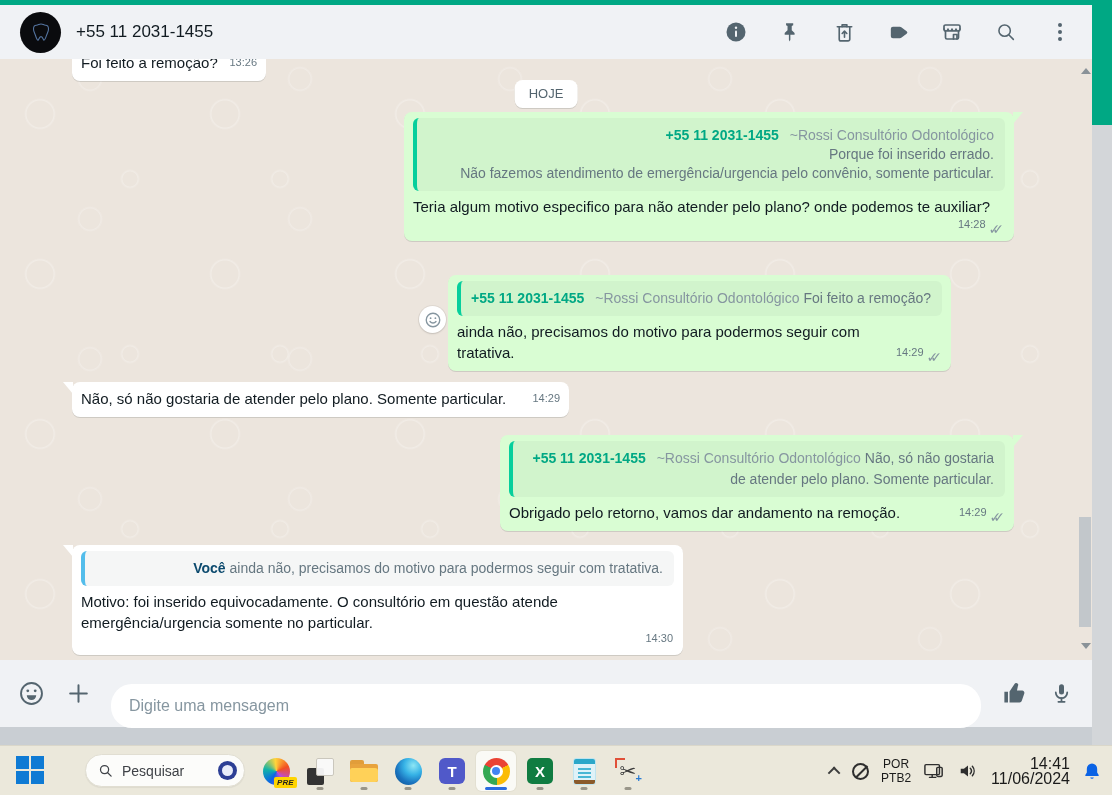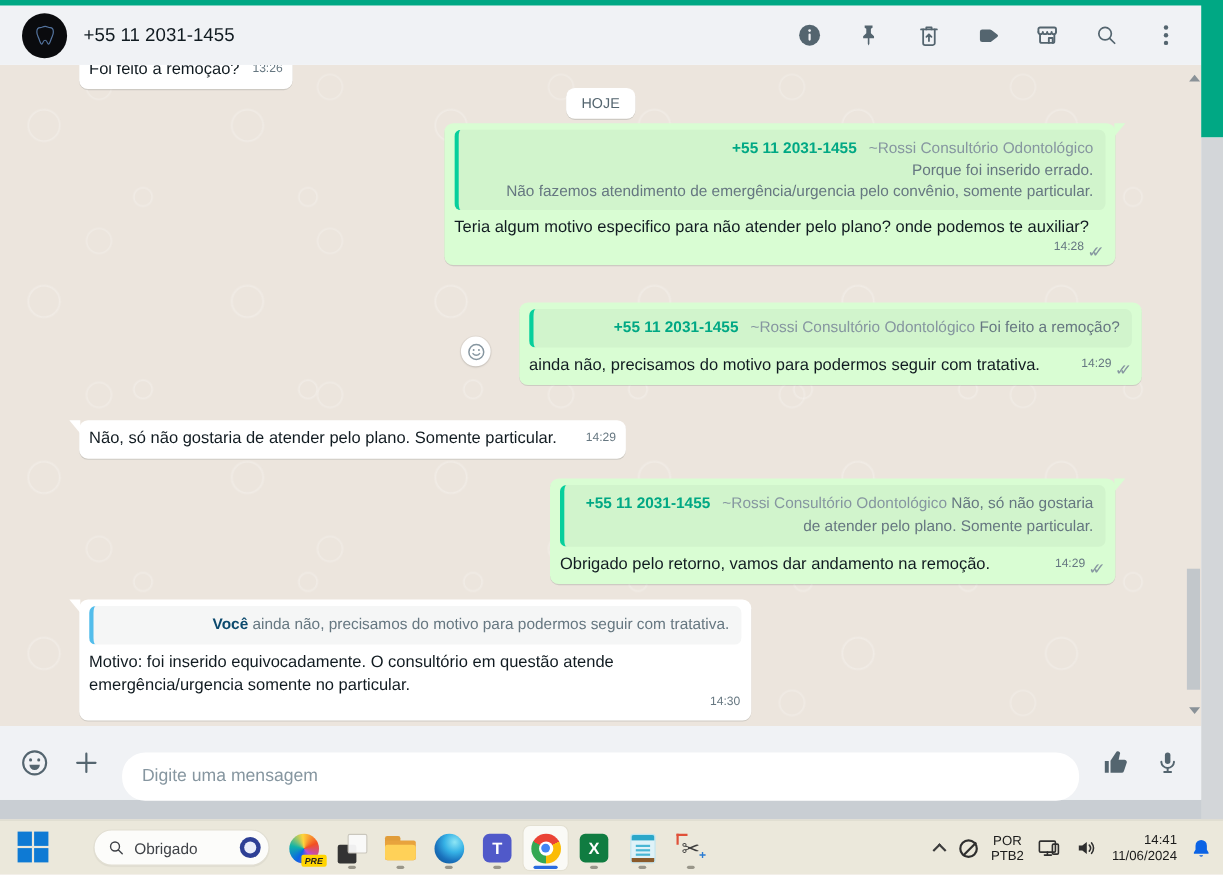--- a/index.html
+++ b/index.html
@@ -157,21 +157,21 @@
   .snip .marks { position:absolute; left:1px; top:1px; width:10px; height:10px; border-left:2px dashed #e05039; border-top:2px dashed #e05039; }
   .snip .plus { position:absolute; right:0; bottom:1px; color:#2b7cd3; font-size:11px; font-weight:700; }
 
   .tray { position:absolute; right:10px; top:0; height:50px; display:flex; align-items:center; gap:12px; color:#1b1b1b; }
   .titem { display:flex; align-items:center; justify-content:center; cursor:pointer; }
   .chevron-up { width:9px; height:9px; border-left:2px solid #3c3c3c; border-top:2px solid #3c3c3c;
     transform:rotate(45deg) translateY(2px); }
   .nocircle { width:17px; height:17px; border:2px solid #2e2e2e; border-radius:50%; position:relative; }
   .nocircle::after { content:""; position:absolute; left:-1px; top:6px; width:17px; height:2px; background:#2e2e2e; transform:rotate(-45deg); }
   .lang { font-size:12px; line-height:14px; text-align:center; }
-  .dt { font-size:12px; line-height:15px; text-align:right; }
+  .dt { font-size:16px; line-height:15px; text-align:right; }
 
   .svg-stroke { stroke:#54656f; fill:none; stroke-width:1.7; stroke-linecap:round; stroke-linejoin:round; }
   .svg-fill { fill:#54656f; }
   .tray-svg { stroke:#2e2e2e; fill:none; stroke-width:1.6; stroke-linecap:round; stroke-linejoin:round; }
 </style>
 </head>
 <body>
 
 <div class="stage">
 
@@ -265,21 +265,21 @@
 
     <div class="react-btn">
       <svg width="18" height="18" viewBox="0 0 24 24">
           <circle cx="12" cy="12" r="9" fill="none" stroke="#8696a0" stroke-width="1.8"></circle>
           <circle cx="8.8" cy="9.5" r="1.2" fill="#8696a0"></circle>
           <circle cx="15.2" cy="9.5" r="1.2" fill="#8696a0"></circle>
           <path d="M8 14a5 5 0 008 0" fill="none" stroke="#8696a0" stroke-width="1.8" stroke-linecap="round"></path>
         </svg>
     </div>
 
-    <div class="bubble out" style="left:472px; top:216px; width:566px;">
+    <div class="bubble out" style="left:448px; top:216px; width:503px;">
       <span class="quote oq">
         <span class="q-head">
           <span class="q-phone">+55 11 2031-1455</span>
           <span class="q-name">~Rossi Consultório Odontológico</span>
         </span>
         <span class="q-body">Foi feito a remoção?</span>
       </span>
       <span class="msgline">
         <span>ainda não, precisamos do motivo para podermos seguir com tratativa.</span>
         <span class="meta">
@@ -369,21 +369,21 @@
         <i></i>
         <i></i>
         <i></i>
       </div>
 
     <div class="search-pill">
       <svg width="15" height="15" viewBox="0 0 24 24">
           <circle cx="10.5" cy="10.5" r="6.5" fill="none" stroke="#3f4247" stroke-width="2"></circle>
           <path d="M15.5 15.5L21 21" stroke="#3f4247" stroke-width="2" stroke-linecap="round"></path>
         </svg>
-      <span class="label">Obrigado</span>
+      <span class="label">Pesquisar</span>
       <span class="watch"></span>
     </div>
 
     <div class="slot" style="left:256px;">
       <span class="copilot">
           <span class="pre-badge">PRE</span>
         </span>
     </div>
     <div class="slot" style="left:300px;">
       <span class="squares">

